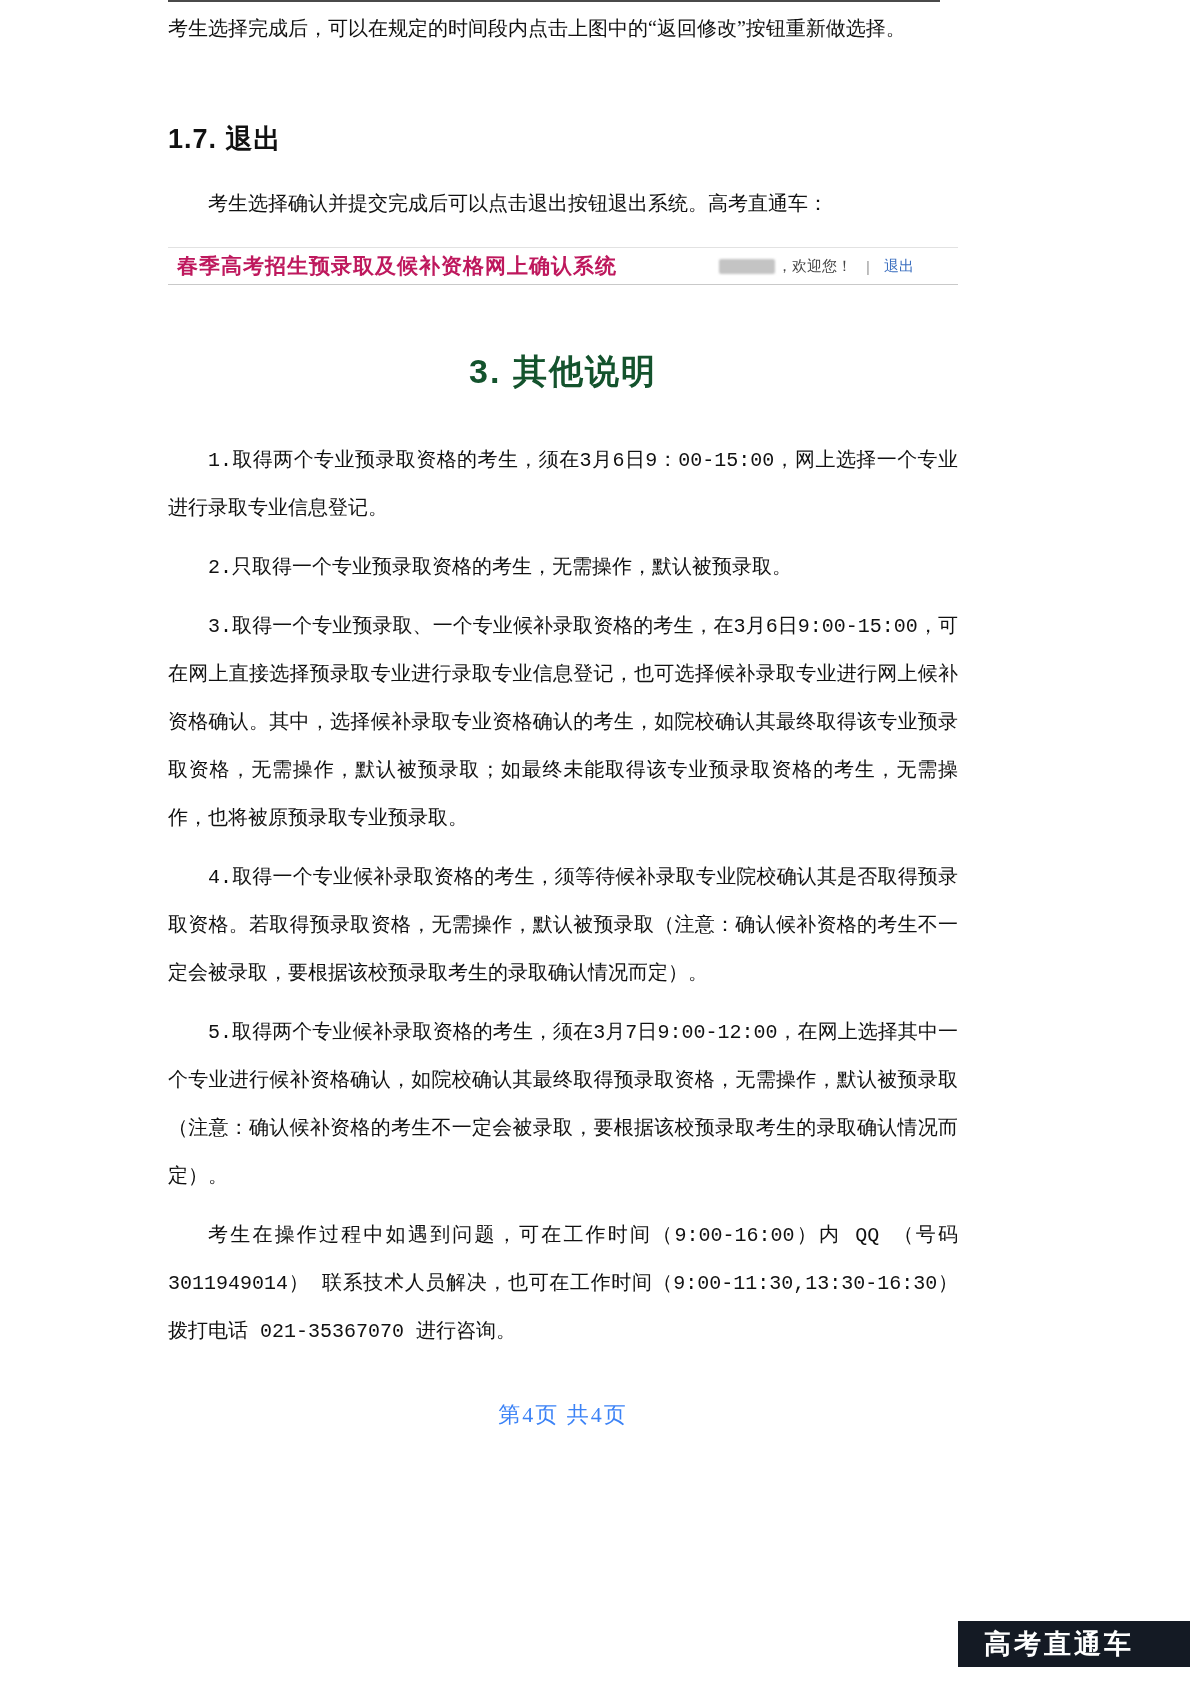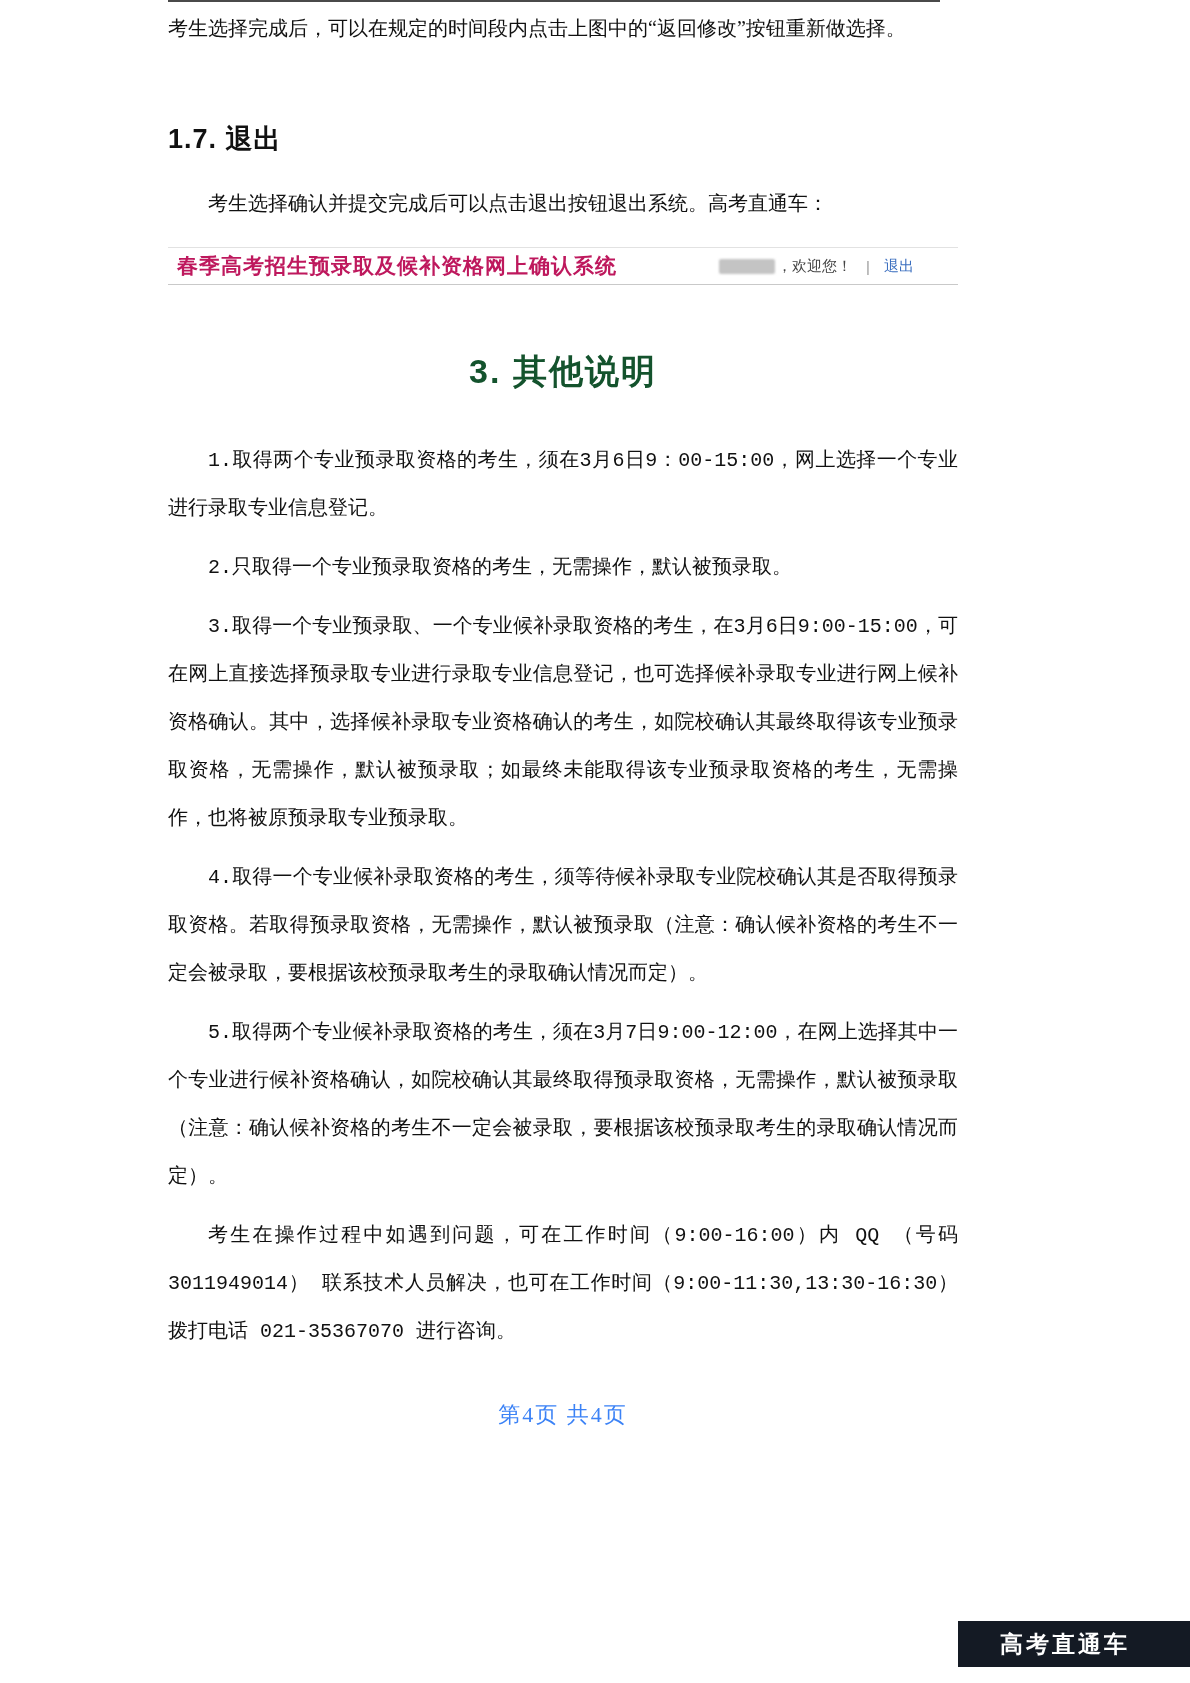--- a/index.html
+++ b/index.html
@@ -115,26 +115,26 @@
   }
   .watermark {
     position: absolute;
     right: 0;
     bottom: 16px;
     width: 232px;
     height: 46px;
     background: #141a24;
     color: #ffffff;
     font-family: "Liberation Sans", sans-serif;
-    font-size: 23px;
+    font-size: 27px;
     font-weight: bold;
     letter-spacing: 3px;
     display: flex;
     align-items: center;
-    padding-left: 42px;
+    padding-left: 26px;
   }
 </style>
 </head>
 <body>
 
 <div class="page">
 
   <hr class="top-rule">
 
   <p class="body-text intro">考生选择完成后，可以在规定的时间段内点击上图中的“返回修改”按钮重新做选择。</p>

